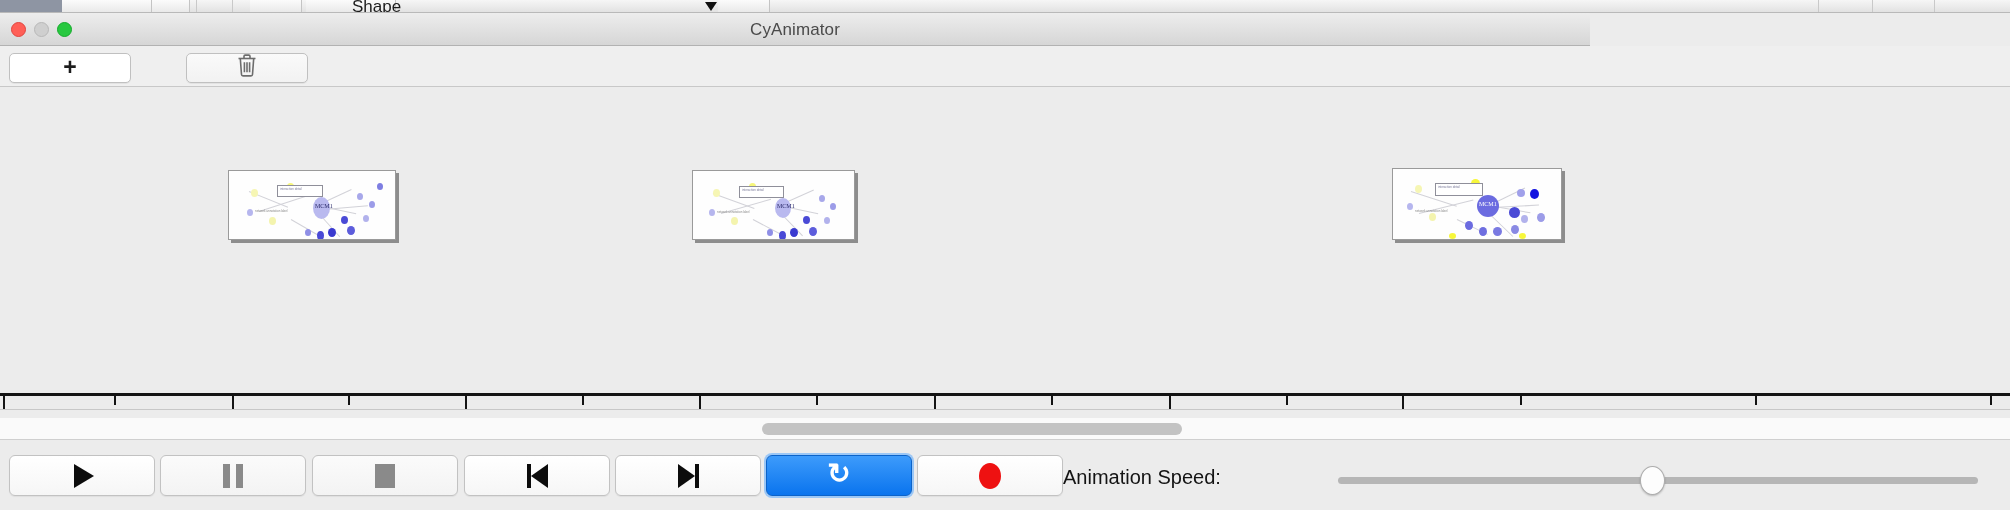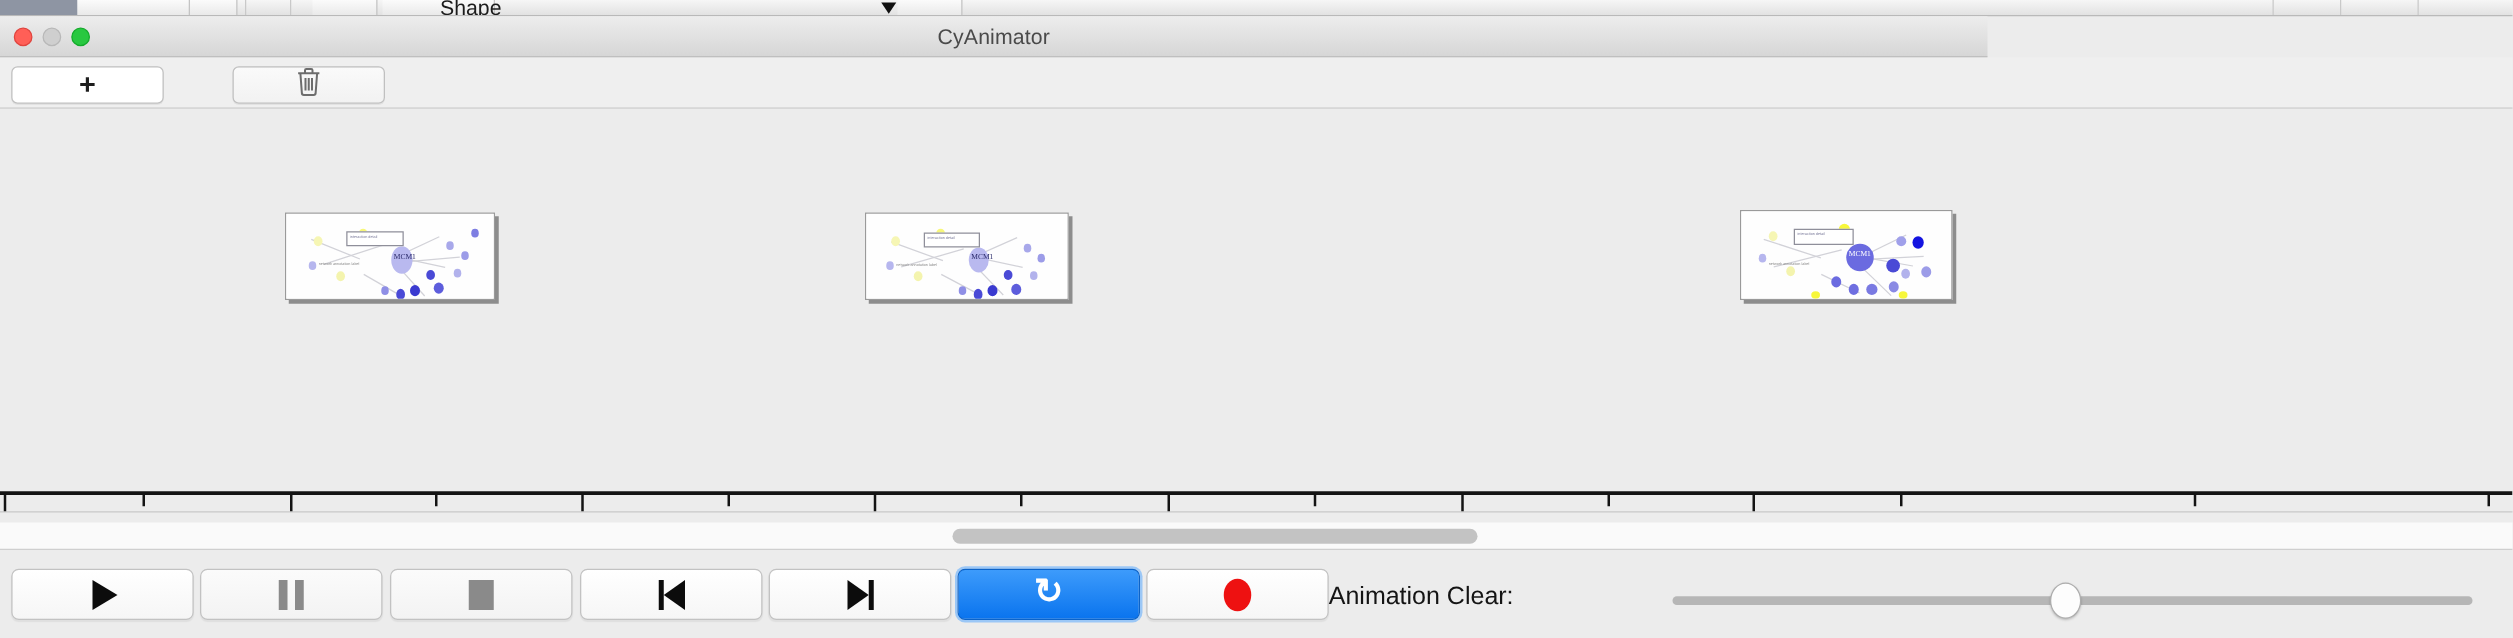--- a/index.html
+++ b/index.html
@@ -350,16 +350,16 @@
         <i></i>
       </span>
   </div>
   <div class="tbtn active" style="left:766px;">
     <span class="g-loop">↻</span>
   </div>
   <div class="tbtn" style="left:917px;">
     <span class="g-rec"></span>
   </div>
 
-  <div class="speed-label">Animation Clear:</div>
+  <div class="speed-label">Animation Speed:</div>
   <div class="slider-track"></div>
   <div class="slider-knob"></div>
 </div>
 
 </body></html>

